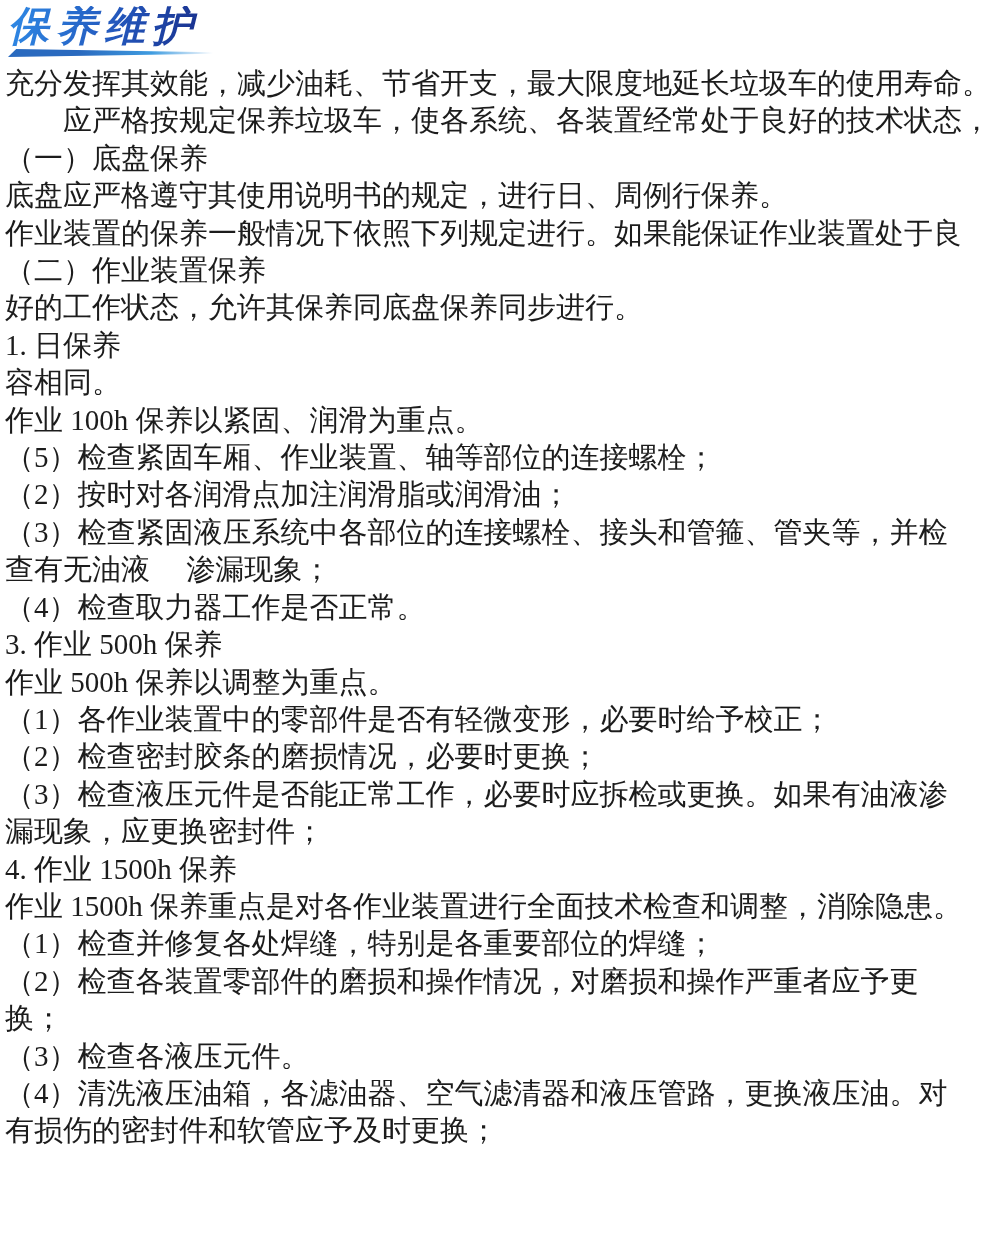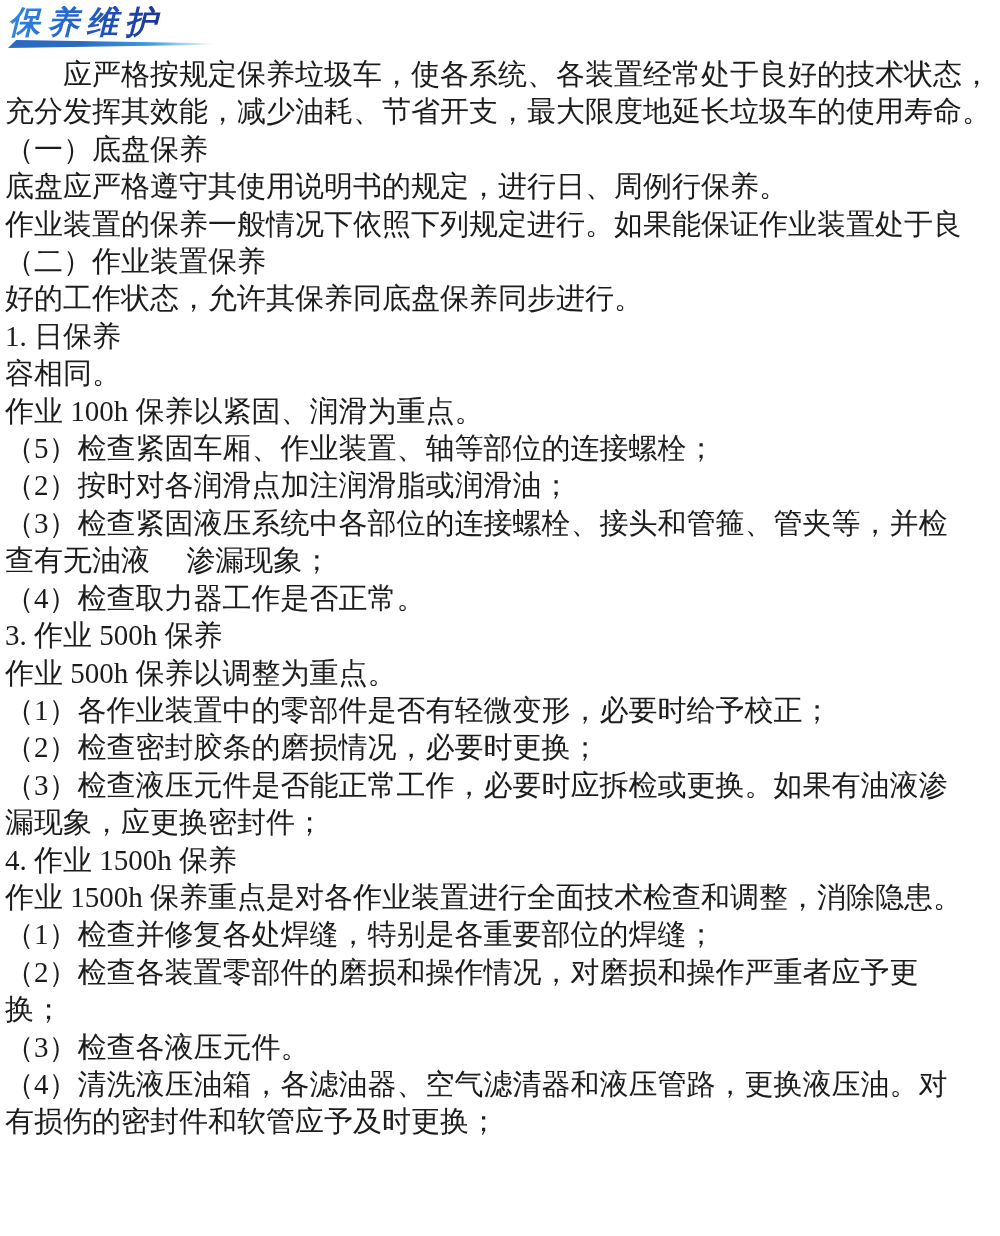--- a/index.html
+++ b/index.html
@@ -13,21 +13,21 @@
   }
   .doc-header {
     padding: 6px 0 0 8px;
   }
   .doc-title {
     margin: 0;
     display: inline-block;
     font-family: "Liberation Sans", "DejaVu Sans", sans-serif;
     font-style: italic;
     font-weight: 800;
-    font-size: 32px;
+    font-size: 41px;
     line-height: 1;
     letter-spacing: 7px;
     padding-right: 10px;
     background: linear-gradient(100deg, var(--tg1, #2f8ae6) 0%, var(--tg2, #2356bb) 55%, var(--tg3, #182c88) 100%);
     -webkit-background-clip: text;
     background-clip: text;
     color: transparent;
   }
   .title-underline {
     width: 205px;
@@ -58,22 +58,22 @@
 </head>
 <body>
 
 <header class="doc-header">
   <h1 class="doc-title">保养维护</h1>
   <div class="title-underline"></div>
 </header>
 
 <main>
   <div class="doc-lines">
+      <div class="line">充分发挥其效能，减少油耗、节省开支，最大限度地延长垃圾车的使用寿命。</div>
       <div class="line indent">应严格按规定保养垃圾车，使各系统、各装置经常处于良好的技术状态，</div>
-      <div class="line">充分发挥其效能，减少油耗、节省开支，最大限度地延长垃圾车的使用寿命。</div>
       <div class="line">（一）底盘保养</div>
       <div class="line">底盘应严格遵守其使用说明书的规定，进行日、周例行保养。</div>
       <div class="line">作业装置的保养一般情况下依照下列规定进行。如果能保证作业装置处于良</div>
       <div class="line">（二）作业装置保养</div>
       <div class="line">好的工作状态，允许其保养同底盘保养同步进行。</div>
       <div class="line">1. 日保养</div>
       <div class="line">容相同。</div>
       <div class="line">作业 100h 保养以紧固、润滑为重点。</div>
       <div class="line">（5）检查紧固车厢、作业装置、轴等部位的连接螺栓；</div>
       <div class="line">（2）按时对各润滑点加注润滑脂或润滑油；</div>

